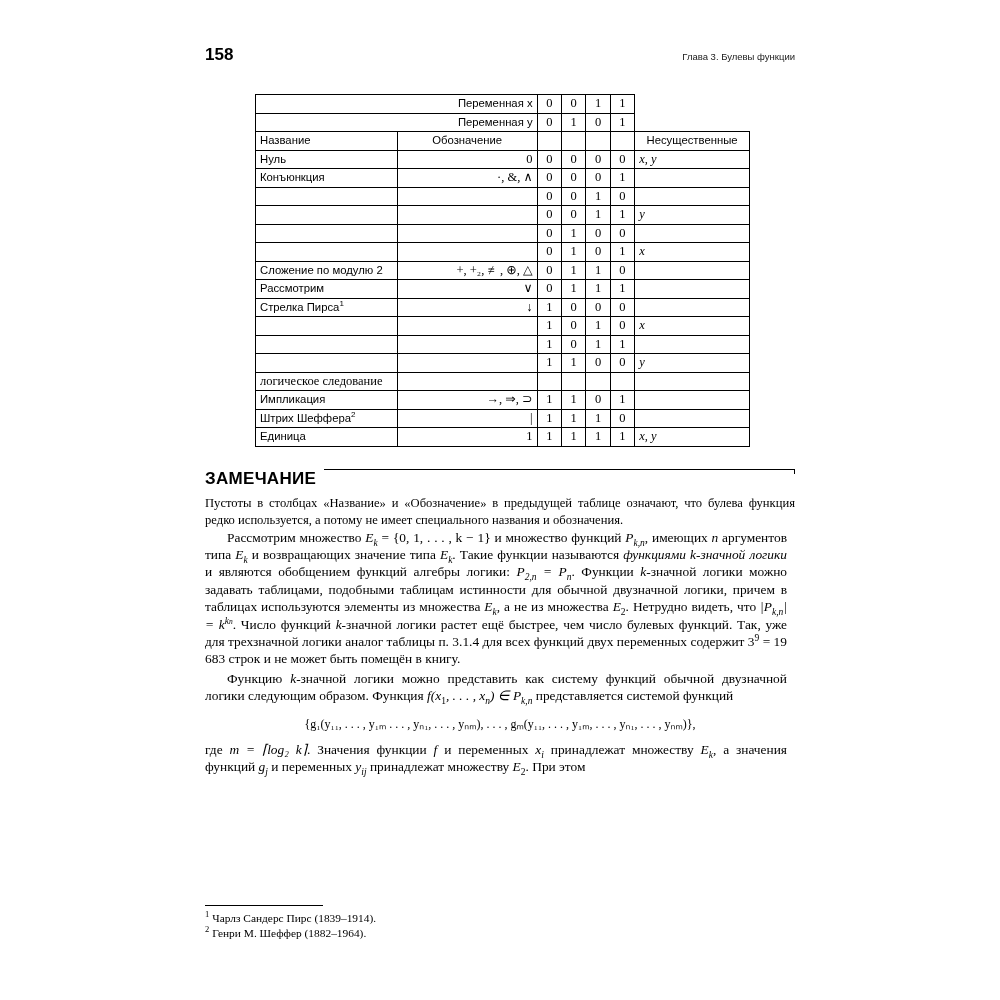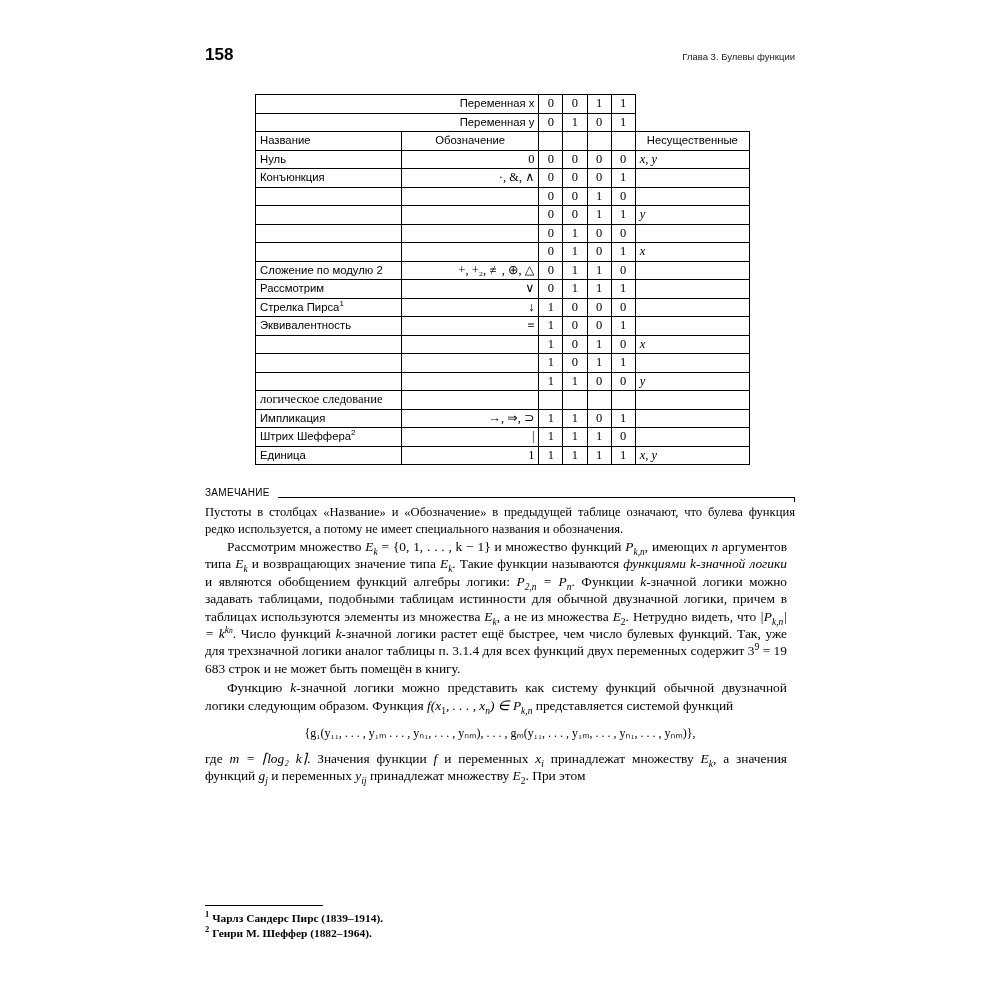--- a/index.html
+++ b/index.html
@@ -114,24 +114,24 @@
     vertical-align: super;
     line-height: 0;
   }
   
   .remark {
     margin-top: 22px;
     position: relative;
   }
   .remark-head {
     display: flex;
-    align-items: flex-end;
-    font-family: "Liberation Sans", sans-serif;
-    font-weight: normal;
-    font-size: 10px;
+    align-items: flex-start;
+    font-family: "Liberation Sans", sans-serif;
+    font-weight: bold;
+    font-size: 17px;
     letter-spacing: 0.3px;
   }
   .remark-head .rule {
     flex: 1;
     height: 1px;
     background: #000;
     margin-left: 8px;
     position: relative;
   }
   .remark-head .rule:after {
@@ -172,21 +172,20 @@
   }
   i { font-style: italic; }
   .sub { font-size: 9.5px; vertical-align: sub; line-height: 0; }
   .sup { font-size: 9.5px; vertical-align: super; line-height: 0; }
   
   .footnotes {
     position: absolute;
     left: 205px;
     top: 905px;
     width: 590px;
-    font-weight: bold;
   }
   .fn-rule {
     width: 118px;
     height: 1px;
     background: #000;
     margin-bottom: 5px;
   }
   .fn-line {
     font-size: 11.4px;
     line-height: 15px;
@@ -321,29 +320,20 @@
           <tr>
             <td class="c-name"><span>Стрелка Пирса</span><sup class="fn">1</sup></td>
             <td class="c-desig">↓</td>
             <td class="c-bit">1</td>
             <td class="c-bit">0</td>
             <td class="c-bit">0</td>
             <td class="c-bit">0</td>
             <td class="c-ness"></td>
           </tr>
 
-          <tr>
-            <td class="c-name">Эквивалентность</td>
-            <td class="c-desig">≡</td>
-            <td class="c-bit">1</td>
-            <td class="c-bit">0</td>
-            <td class="c-bit">0</td>
-            <td class="c-bit">1</td>
-            <td class="c-ness"></td>
-          </tr>
 
           <tr>
             <td class="c-name"></td>
             <td class="c-desig"></td>
             <td class="c-bit">1</td>
             <td class="c-bit">0</td>
             <td class="c-bit">1</td>
             <td class="c-bit">0</td>
             <td class="c-ness">x</td>
           </tr>

